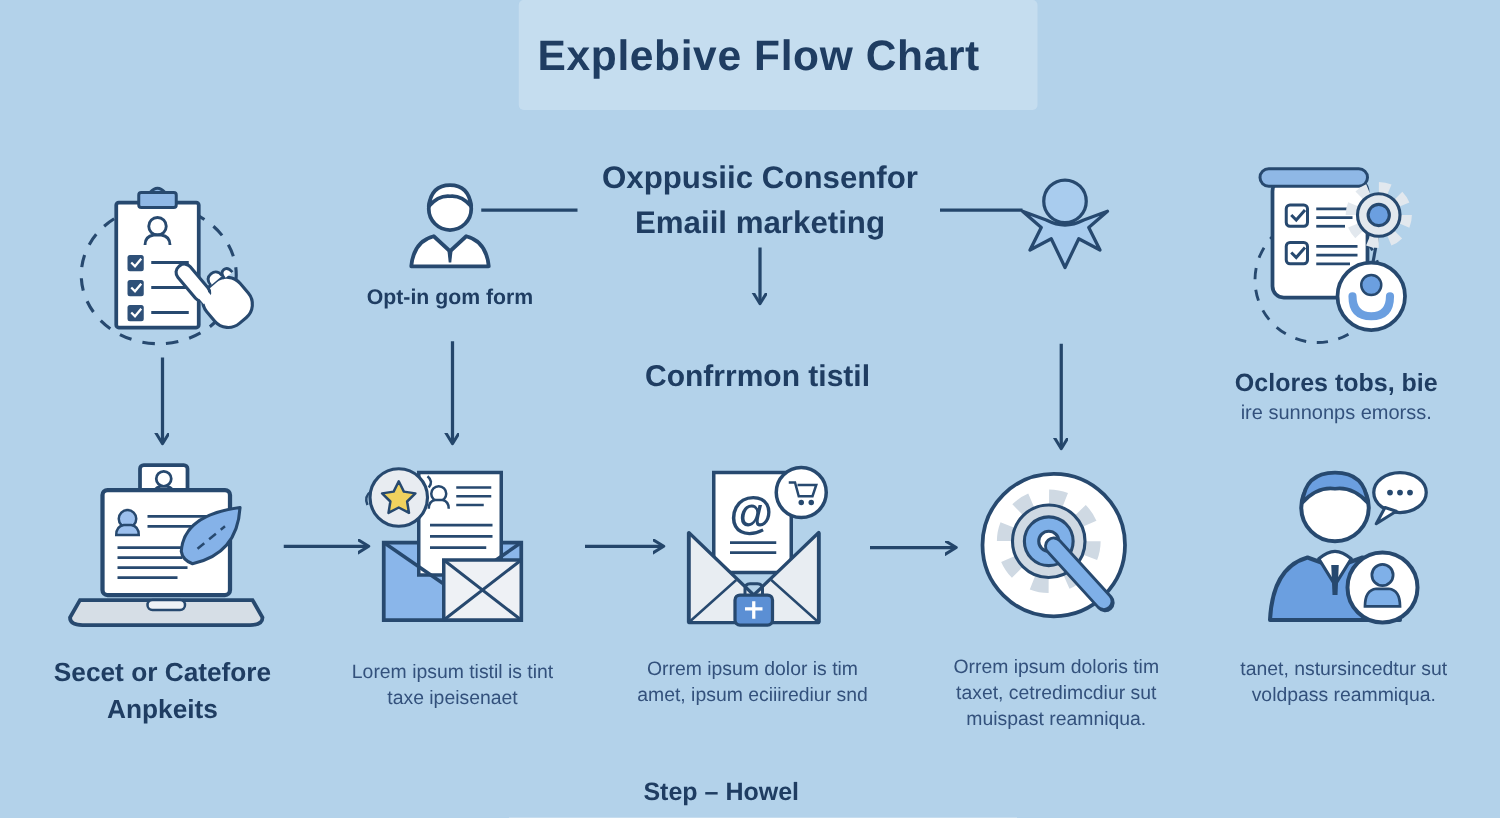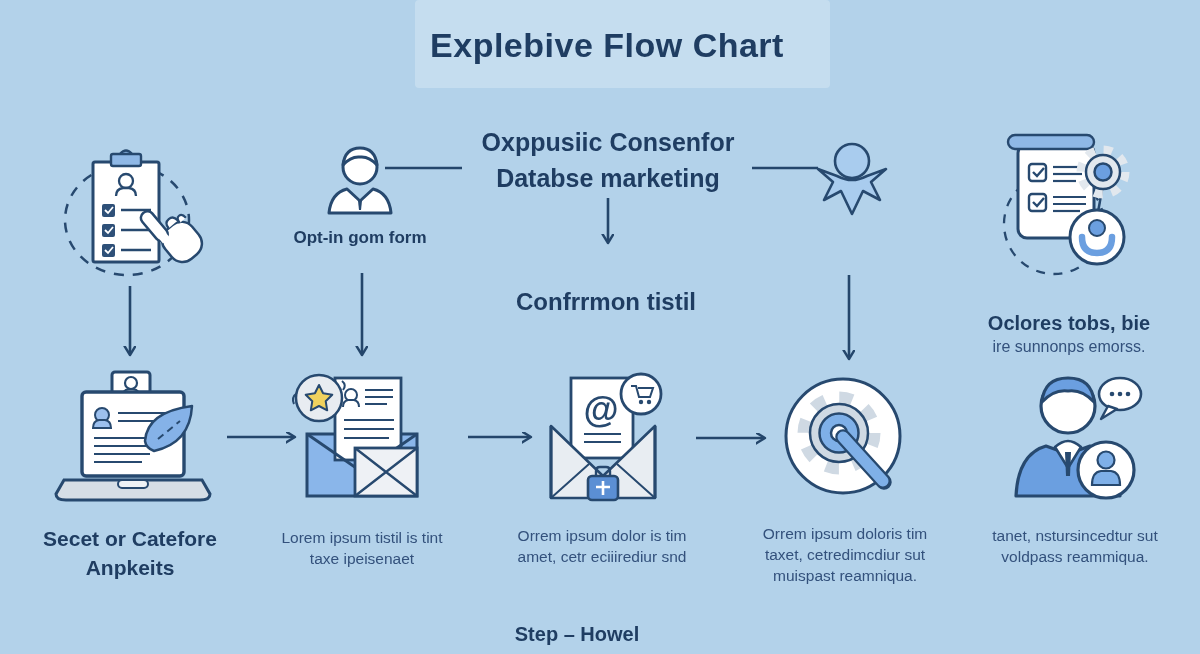--- a/index.html
+++ b/index.html
@@ -49,21 +49,21 @@
     <line x1="130" y1="286" x2="130" y2="354" stroke="#24466b" stroke-width="2.6" marker-end="url(#arw)"></line>
     <line x1="362" y1="273" x2="362" y2="354" stroke="#24466b" stroke-width="2.6" marker-end="url(#arw)"></line>
     <line x1="849" y1="275" x2="849" y2="358" stroke="#24466b" stroke-width="2.6" marker-end="url(#arw)"></line>
     <line x1="227" y1="437" x2="294" y2="437" stroke="#24466b" stroke-width="2.6" marker-end="url(#arw)"></line>
     <line x1="468" y1="437" x2="530" y2="437" stroke="#24466b" stroke-width="2.6" marker-end="url(#arw)"></line>
     <line x1="696" y1="438" x2="764" y2="438" stroke="#24466b" stroke-width="2.6" marker-end="url(#arw)"></line>
   </svg>
 
   <div class="abs ctr consent" style="left:608px;top:124px;">
     <div>Oxppusiic Consenfor</div>
-    <div>Databse marketing</div>
+    <div>Emaiil marketing</div>
   </div>
 
   <div class="abs ctr confirm" style="left:606px;top:288px;">Confrrmon tistil</div>
 
   <svg class="abs" style="left:55px;top:148px;" width="150" height="138" viewBox="0 0 150 138">
     <ellipse cx="72" cy="72" rx="62" ry="55" fill="none" stroke="#27496f" stroke-width="2.5" stroke-dasharray="10 9"></ellipse>
     <rect x="38" y="14" width="66" height="100" rx="2" fill="#ffffff" stroke="#27496f" stroke-width="3"></rect>
     <path d="M65,6 Q71,-1 77,6" fill="#8fb8e6" stroke="#27496f" stroke-width="2.4"></path>
     <rect x="56" y="6" width="30" height="12" rx="2" fill="#8fb8e6" stroke="#27496f" stroke-width="2.4"></rect>
     <circle cx="71" cy="33" r="7" fill="#fff" stroke="#27496f" stroke-width="2.3"></circle>
@@ -122,21 +122,21 @@
       <circle cx="107" cy="40" r="22" fill="none" stroke="#e2e8ee" stroke-width="9" stroke-dasharray="8.6 8.67"></circle>
       <circle cx="107" cy="40" r="17" fill="#e2e8ee" stroke="#27496f" stroke-width="2.5"></circle>
       <circle cx="107" cy="40" r="8.5" fill="#6b9fe0" stroke="#27496f" stroke-width="2.5"></circle>
     </g>
     <g>
       <circle cx="101" cy="105" r="27" fill="#fff" stroke="#27496f" stroke-width="3"></circle>
       <circle cx="101" cy="96" r="8" fill="#6b9fe0" stroke="#27496f" stroke-width="2"></circle>
       <path d="M86,105 Q86,121 101,121 Q116,121 116,105" stroke="#6b9fe0" stroke-width="6.5" fill="none" stroke-linecap="round"></path>
     </g>
   </svg>
-  <div class="abs ctr" style="left:1069px;top:294px;margin-top:16px;">
+  <div class="abs ctr" style="left:1069px;top:294px;">
     <div class="scroll-note-b">Oclores tobs, bie</div>
     <div class="scroll-note-r">ire sunnonps emorss.</div>
   </div>
 
   <svg class="abs" style="left:50px;top:368px;" width="165" height="140" viewBox="0 0 165 140">
     <rect x="62" y="4" width="38" height="34" rx="3" fill="#fff" stroke="#27496f" stroke-width="3"></rect>
     <circle cx="81" cy="15" r="6" fill="#fff" stroke="#27496f" stroke-width="2.2"></circle>
     <path d="M72,30 Q72,22 79,21 L83,21 Q90,22 90,30" fill="#fff" stroke="#27496f" stroke-width="2.2"></path>
     <rect x="32" y="24" width="102" height="84" rx="4" fill="#fff" stroke="#27496f" stroke-width="3.4"></rect>
     <g>
@@ -198,21 +198,21 @@
     <circle cx="104" cy="30" r="2.2" fill="#27496f"></circle>
       <circle cx="112" cy="30" r="2.2" fill="#27496f"></circle>
     <g>
       <path d="M59,104 v-5 q0,-4 4,-4 h6 q4,0 4,4 v5" fill="none" stroke="#27496f" stroke-width="2.4"></path>
       <rect x="51" y="104" width="30" height="24" rx="4" fill="#5b8fd4" stroke="#27496f" stroke-width="2.6"></rect>
       <path d="M66,109 v14 M59,115 h14" stroke="#fff" stroke-width="2.6"></path>
     </g>
   </svg>
   <div class="abs ctr caption" style="left:602px;top:525px;">
     <div>Orrem ipsum dolor is tim</div>
-    <div>amet, cetr eciiirediur snd</div>
+    <div>amet, ipsum eciiirediur snd</div>
   </div>
 
   <svg class="abs" style="left:781px;top:376px;" width="135" height="132" viewBox="0 0 135 132">
     <circle cx="62" cy="60" r="57" fill="#fff" stroke="#27496f" stroke-width="3"></circle>
     <g>
       <circle cx="58" cy="57" r="35" fill="none" stroke="#cfd9e3" stroke-width="13" stroke-dasharray="13 14.49"></circle>
       <circle cx="58" cy="57" r="29" fill="#cfd9e3" stroke="#27496f" stroke-width="2.5"></circle>
       <circle cx="58" cy="57" r="19.5" fill="#7fb0e8" stroke="#27496f" stroke-width="2.5"></circle>
       <circle cx="58" cy="57" r="8" fill="#fff" stroke="#27496f" stroke-width="2.5"></circle>
     </g>

